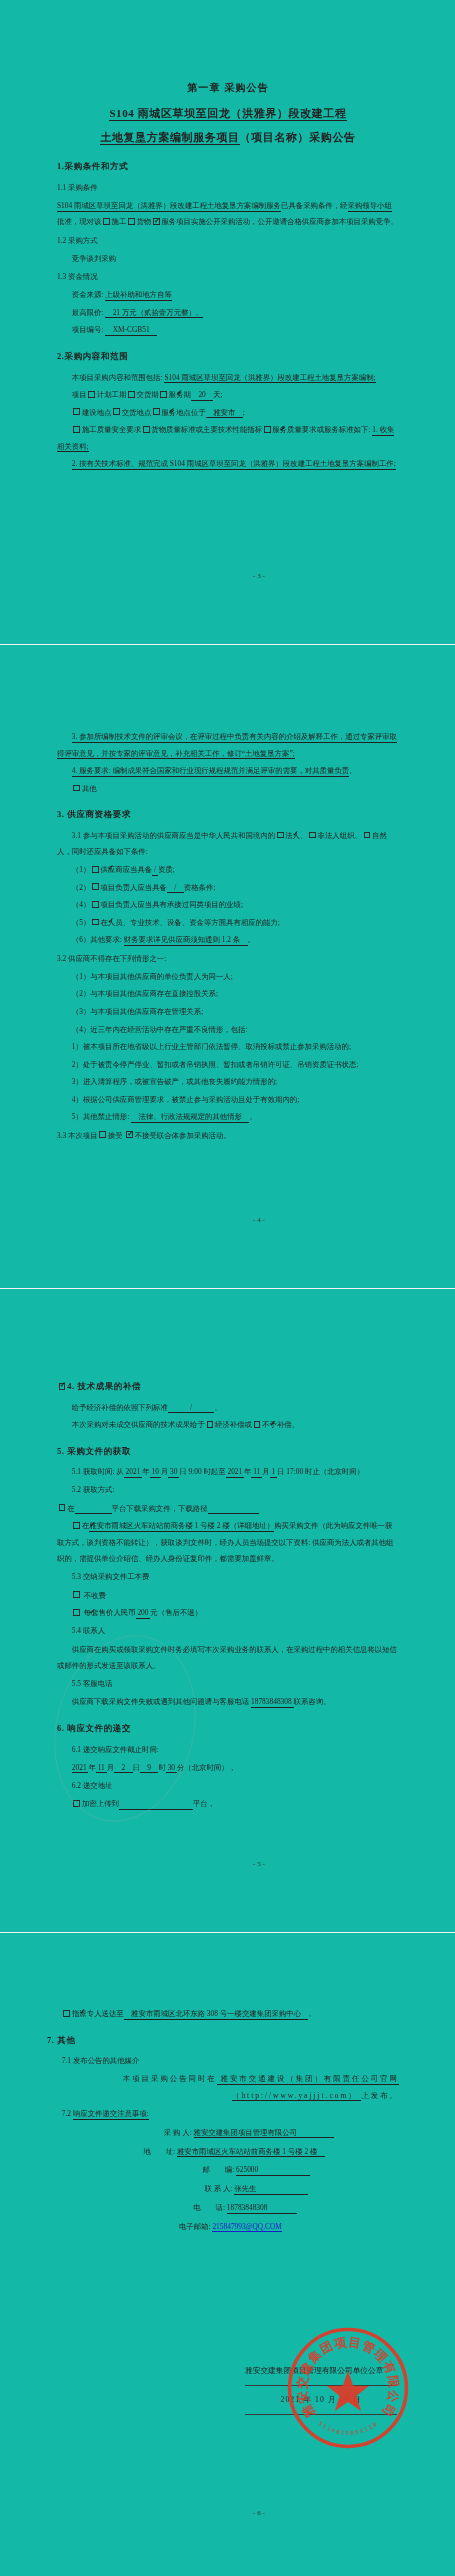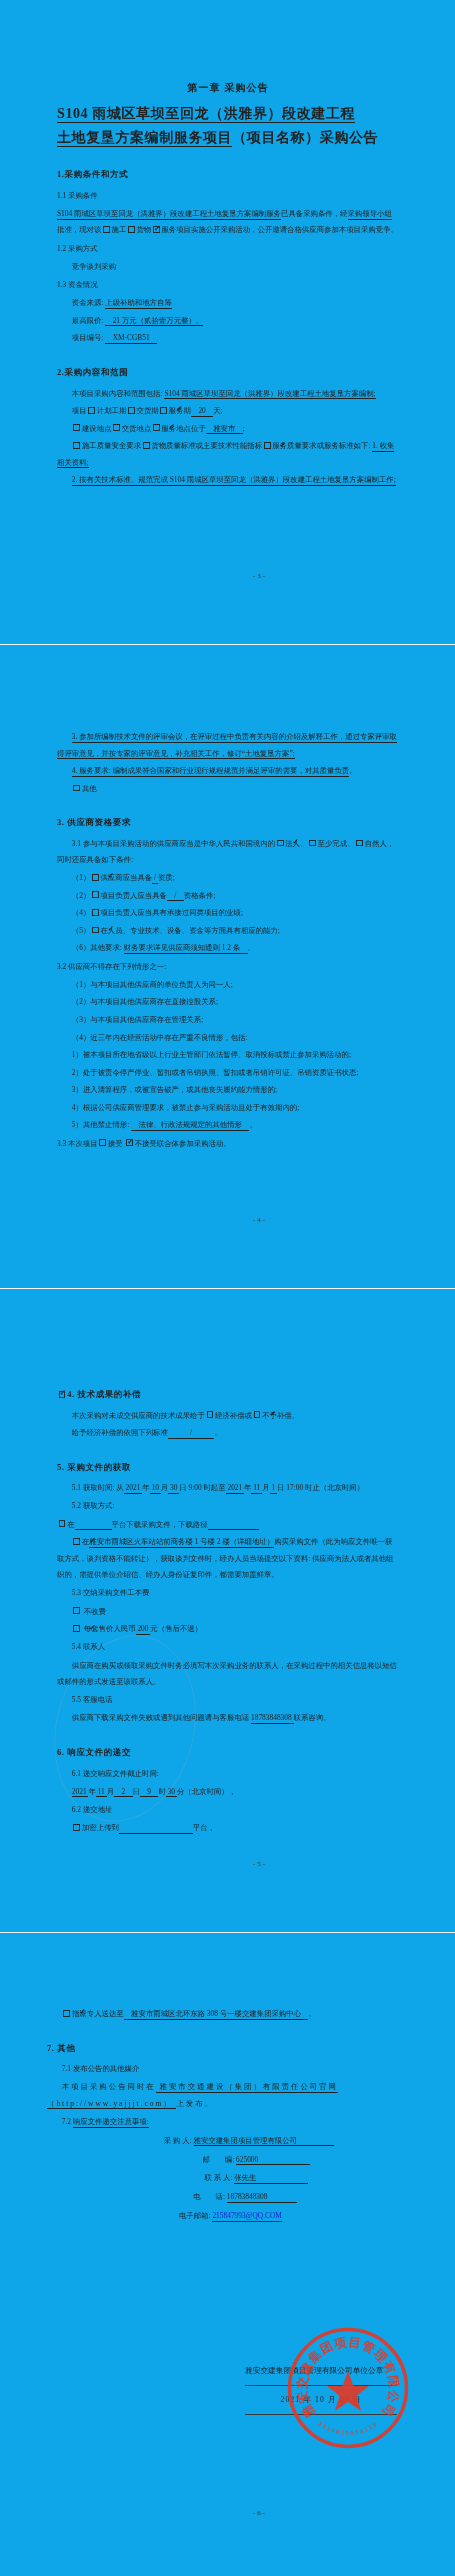--- a/index.html
+++ b/index.html
@@ -1,35 +1,35 @@
 <!DOCTYPE html>
 <html style="font-size:9px"><head>
 <meta charset="utf-8">
 <style>
   * { margin:0; padding:0; box-sizing:border-box; }
   html,body { background:#ffffff; }
   body { font-family:"Liberation Serif","DejaVu Serif",serif; color:#222222; }
-  #canvas { position:relative; width:456px; height:2576px; background:#0ea5e9; overflow:hidden; }
+  #canvas { position:relative; width:456px; height:2576px; background:#14b8a6; overflow:hidden; }
 
   .page { position:relative; width:456px; padding-left:57px; padding-right:57px; overflow:hidden; }
   .page-1 { height:644px; padding-top:77px; }
   .page-2 { height:644px; padding-top:83px; border-top:0.6px solid #f2f2f2; }
   .page-3 { height:644px; padding-top:80px; border-top:0.6px solid #f2f2f2; }
   .page-4 { height:643px; padding-top:72px; border-top:0.6px solid #f2f2f2;padding-left:47px; }
 
   .blk { font-size:7.4px; line-height:16.5px; margin:1.1px 0; }
   .chapter { text-align:center; font-size:10px; font-weight:bold; line-height:19.4px; margin-bottom:4.6px;
              font-family:"Liberation Sans","DejaVu Sans",sans-serif; letter-spacing:1.1px; }
-  .title { font-size:14px; font-weight:bold; line-height:23px; letter-spacing:0.6px; }
-  .h1 { font-size:8.5px; font-weight:bold; margin-top:16px; margin-bottom:4.6px; line-height:18px; letter-spacing:0.6px; }
+  .title { text-align:center; font-size:11px; font-weight:bold; line-height:23px; letter-spacing:0.6px; }
+  .h1 { font-size:8.5px; font-weight:bold; margin-top:8px; margin-bottom:4.6px; line-height:18px; letter-spacing:0.6px; }
   .sub { margin:1.7px 0; }
   .para {}
   .contact { margin:2.3px 0;text-align:center; }
   .ind { text-indent:2em; }
-  .spread { letter-spacing:2px; }
+  .spread { letter-spacing:2px;text-align:right; }
 
   .seg.u { border-bottom:0.6px solid currentColor; padding-bottom:0.6px; }
   .seg.email { color:#1d1dc9; }
 
   .cb { display:inline-block; width:6.8px; height:6.8px; border:0.9px solid #2a2a2a;
         margin:0 1.7px; vertical-align:-0.6px; position:relative; }
   .cb.on::after { content:"✓"; position:absolute; left:0px; bottom:-0.6px; font-size:7.4px;
                   line-height:6.8px; font-weight:bold; color:#1d1d1d; }
 
   .pagenum { position:absolute; left:0; right:0; bottom:64px; text-align:center;
@@ -70,43 +70,43 @@
         <div class="blk para ind"><span class="cb"></span><span class="seg">建设地点</span><span class="cb"></span><span class="seg">交货地点</span><span class="cb on"></span><span class="seg">服务地点位于</span><span class="seg u">　雅安市　</span><span class="seg">;</span></div>
         <div class="blk para ind"><span class="cb"></span><span class="seg">施工质量安全要求</span><span class="cb"></span><span class="seg">货物质量标准或主要技术性能指标</span><span class="cb on"></span><span class="seg">服务质量要求或服务标准如下: </span><span class="seg u">1. 收集相关资料; </span></div>
         <div class="blk para ind"><span class="seg u">2. 按有关技术标准、规范完成 S104 雨城区草坝至回龙（洪雅界）段改建工程土地复垦方案编制工作; </span></div>
         <div class="pagenum">- 3 -</div>
       </section>
       <section class="page page-2">
         <div class="blk para ind"><span class="seg u">3. 参加所编制技术文件的评审会议，在评审过程中负责有关内容的介绍及解释工作，通过专家评审取得评审意见，并按专家的评审意见，补充相关工作，修订“土地复垦方案”;</span></div>
         <div class="blk para ind"><span class="seg u">4. 服务要求: 编制成果符合国家和行业现行规程规范并满足评审的需要，对其质量负责</span><span class="seg">。</span></div>
         <div class="blk para ind"><span class="cb"></span><span class="seg">其他</span></div>
         <div class="blk h1"><span class="seg">3. 供应商资格要求</span></div>
-        <div class="blk para ind"><span class="seg">3.1 参与本项目采购活动的供应商应当是中华人民共和国境内的</span><span class="cb on"></span><span class="seg">法人、</span><span class="cb"></span><span class="seg">至少完成、</span><span class="cb"></span><span class="seg">自然人，同时还应具备如下条件:</span></div>
+        <div class="blk para ind"><span class="seg">3.1 参与本项目采购活动的供应商应当是中华人民共和国境内的</span><span class="cb on"></span><span class="seg">法人、</span><span class="cb"></span><span class="seg">非法人组织、</span><span class="cb"></span><span class="seg">自然人，同时还应具备如下条件:</span></div>
         <div class="blk para ind"><span class="seg">（1）</span><span class="cb on"></span><span class="seg">供应商应当具备</span><span class="seg u"> / </span><span class="seg">资质;</span></div>
         <div class="blk para ind"><span class="seg">（2）</span><span class="cb"></span><span class="seg">项目负责人应当具备</span><span class="seg u">　/　</span><span class="seg">资格条件;</span></div>
         <div class="blk para ind"><span class="seg">（4）</span><span class="cb"></span><span class="seg">项目负责人应当具有承接过同类项目的业绩;</span></div>
         <div class="blk para ind"><span class="seg">（5）</span><span class="cb on"></span><span class="seg">在人员、专业技术、设备、资金等方面具有相应的能力;</span></div>
         <div class="blk para ind"><span class="seg">（6）其他要求: </span><span class="seg u">财务要求详见供应商须知通则 1.2 条　</span><span class="seg">。</span></div>
         <div class="blk sub"><span class="seg">3.2 供应商不得存在下列情形之一:</span></div>
         <div class="blk para ind"><span class="seg">（1）与本项目其他供应商的单位负责人为同一人;</span></div>
         <div class="blk para ind"><span class="seg">（2）与本项目其他供应商存在直接控股关系;</span></div>
         <div class="blk para ind"><span class="seg">（3）与本项目其他供应商存在管理关系;</span></div>
         <div class="blk para ind"><span class="seg">（4）近三年内在经营活动中存在严重不良情形，包括:</span></div>
         <div class="blk para ind"><span class="seg">1）被本项目所在地省级以上行业主管部门依法暂停、取消投标或禁止参加采购活动的;</span></div>
         <div class="blk para ind"><span class="seg">2）处于被责令停产停业、暂扣或者吊销执照、暂扣或者吊销许可证、吊销资质证书状态;</span></div>
         <div class="blk para ind"><span class="seg">3）进入清算程序，或被宣告破产，或其他丧失履约能力情形的;</span></div>
         <div class="blk para ind"><span class="seg">4）根据公司供应商管理要求，被禁止参与采购活动且处于有效期内的;</span></div>
         <div class="blk para ind"><span class="seg">5）其他禁止情形: </span><span class="seg u">　法律、行政法规规定的其他情形　</span><span class="seg">。</span></div>
         <div class="blk sub"><span class="seg">3.3 本次项目</span><span class="cb"></span><span class="seg">接受 </span><span class="cb on"></span><span class="seg">不接受联合体参加采购活动。</span></div>
         <div class="pagenum">- 4 -</div>
       </section>
       <section class="page page-3">
         <div class="blk h1"><span class="cb on"></span><span class="seg">4. 技术成果的补偿</span></div>
+        <div class="blk para ind"><span class="seg">给予经济补偿的依照下列标准</span><span class="seg u">　　　/　　　</span><span class="seg">。</span></div>
         <div class="blk para ind"><span class="seg">本次采购对未成交供应商的技术成果给于</span><span class="cb"></span><span class="seg">经济补偿或</span><span class="cb on"></span><span class="seg">不予补偿。</span></div>
-        <div class="blk para ind"><span class="seg">给予经济补偿的依照下列标准</span><span class="seg u">　　　/　　　</span><span class="seg">。</span></div>
         <div class="blk h1"><span class="seg">5. 采购文件的获取</span></div>
         <div class="blk para ind"><span class="seg">5.1 获取时间: 从</span><span class="seg u"> 2021 </span><span class="seg">年</span><span class="seg u"> 10 </span><span class="seg">月</span><span class="seg u"> 30 </span><span class="seg">日 9:00 时起至</span><span class="seg u"> 2021 </span><span class="seg">年</span><span class="seg u"> 11 </span><span class="seg">月</span><span class="seg u"> 1 </span><span class="seg">日 17:00 时止（北京时间）</span></div>
         <div class="blk sub ind"><span class="seg">5.2 获取方式:</span></div>
         <div class="blk para"><span class="cb"></span><span class="seg">在</span><span class="seg u">　　　　　</span><span class="seg">平台下载采购文件，下载路径</span><span class="seg u">　　　　　　　</span></div>
         <div class="blk para ind"><span class="cb on"></span><span class="seg">在</span><span class="seg u">雅安市雨城区火车站站前商务楼 1 号楼 2 楼（详细地址）</span><span class="seg">购买采购文件（此为响应文件唯一获取方式，谈判资格不能转让），获取谈判文件时，经办人员当场提交以下资料: 供应商为法人或者其他组织的，需提供单位介绍信、经办人身份证复印件，都需要加盖鲜章。</span></div>
         <div class="blk sub ind"><span class="seg">5.3 交纳采购文件工本费</span></div>
         <div class="blk para ind"><span class="cb"></span><span class="seg"> 不收费</span></div>
         <div class="blk para ind"><span class="cb on"></span><span class="seg"> 每套售价人民币</span><span class="seg u"> 200 </span><span class="seg">元（售后不退）</span></div>
         <div class="blk sub ind"><span class="seg">5.4 联系人</span></div>
         <div class="blk para ind"><span class="seg">供应商在购买或领取采购文件时务必填写本次采购业务的联系人，在采购过程中的相关信息将以短信或邮件的形式发送至该联系人。</span></div>
@@ -119,20 +119,21 @@
         <div class="blk para ind"><span class="cb"></span><span class="seg">加密上传到</span><span class="seg u">　　　　　　　　　　</span><span class="seg">平台，</span></div>
         <div class="pagenum">- 5 -</div>
       </section>
       <section class="page page-4">
         <div class="blk para ind"><span class="cb on"></span><span class="seg">指派专人送达至</span><span class="seg u">　雅安市雨城区北环东路 308 号一楼交建集团采购中心　</span><span class="seg">。</span></div>
         <div class="blk h1"><span class="seg">7. 其他</span></div>
         <div class="blk sub ind"><span class="seg">7.1 发布公告的其他媒介</span></div>
         <div class="blk para ind spread"><span class="seg">本项目采购公告同时在</span><span class="seg u"> 雅安市交通建设（集团）有限责任公司官网（http://www.yajjjt.com） </span><span class="seg">上发布。</span></div>
         <div class="blk sub ind"><span class="seg">7.2 </span><span class="seg u">响应文件递交注意事项: </span></div>
         <div class="blk contact ind"><span class="seg">采 购 人: </span><span class="seg u">雅安交建集团项目管理有限公司　　　　　</span></div>
+        <div class="blk contact ind"><span class="seg">地　　址: </span><span class="seg u">雅安市雨城区火车站站前商务楼 1 号楼 2 楼　</span></div>
         <div class="blk contact ind"><span class="seg">邮　　编: </span><span class="seg u">625000　　　　　　　</span></div>
         <div class="blk contact ind"><span class="seg">联 系 人: </span><span class="seg u">张先生　　　　　　　</span></div>
         <div class="blk contact ind"><span class="seg">电　　话: </span><span class="seg u">18783848308　　　　</span></div>
         <div class="blk contact ind"><span class="seg">电子邮箱: </span><span class="seg u email">215847993@QQ.COM</span></div>
         <div class="pagenum">- 6 -</div>
       </section>
     </div>
 
   <div class="ghost"></div>
 

